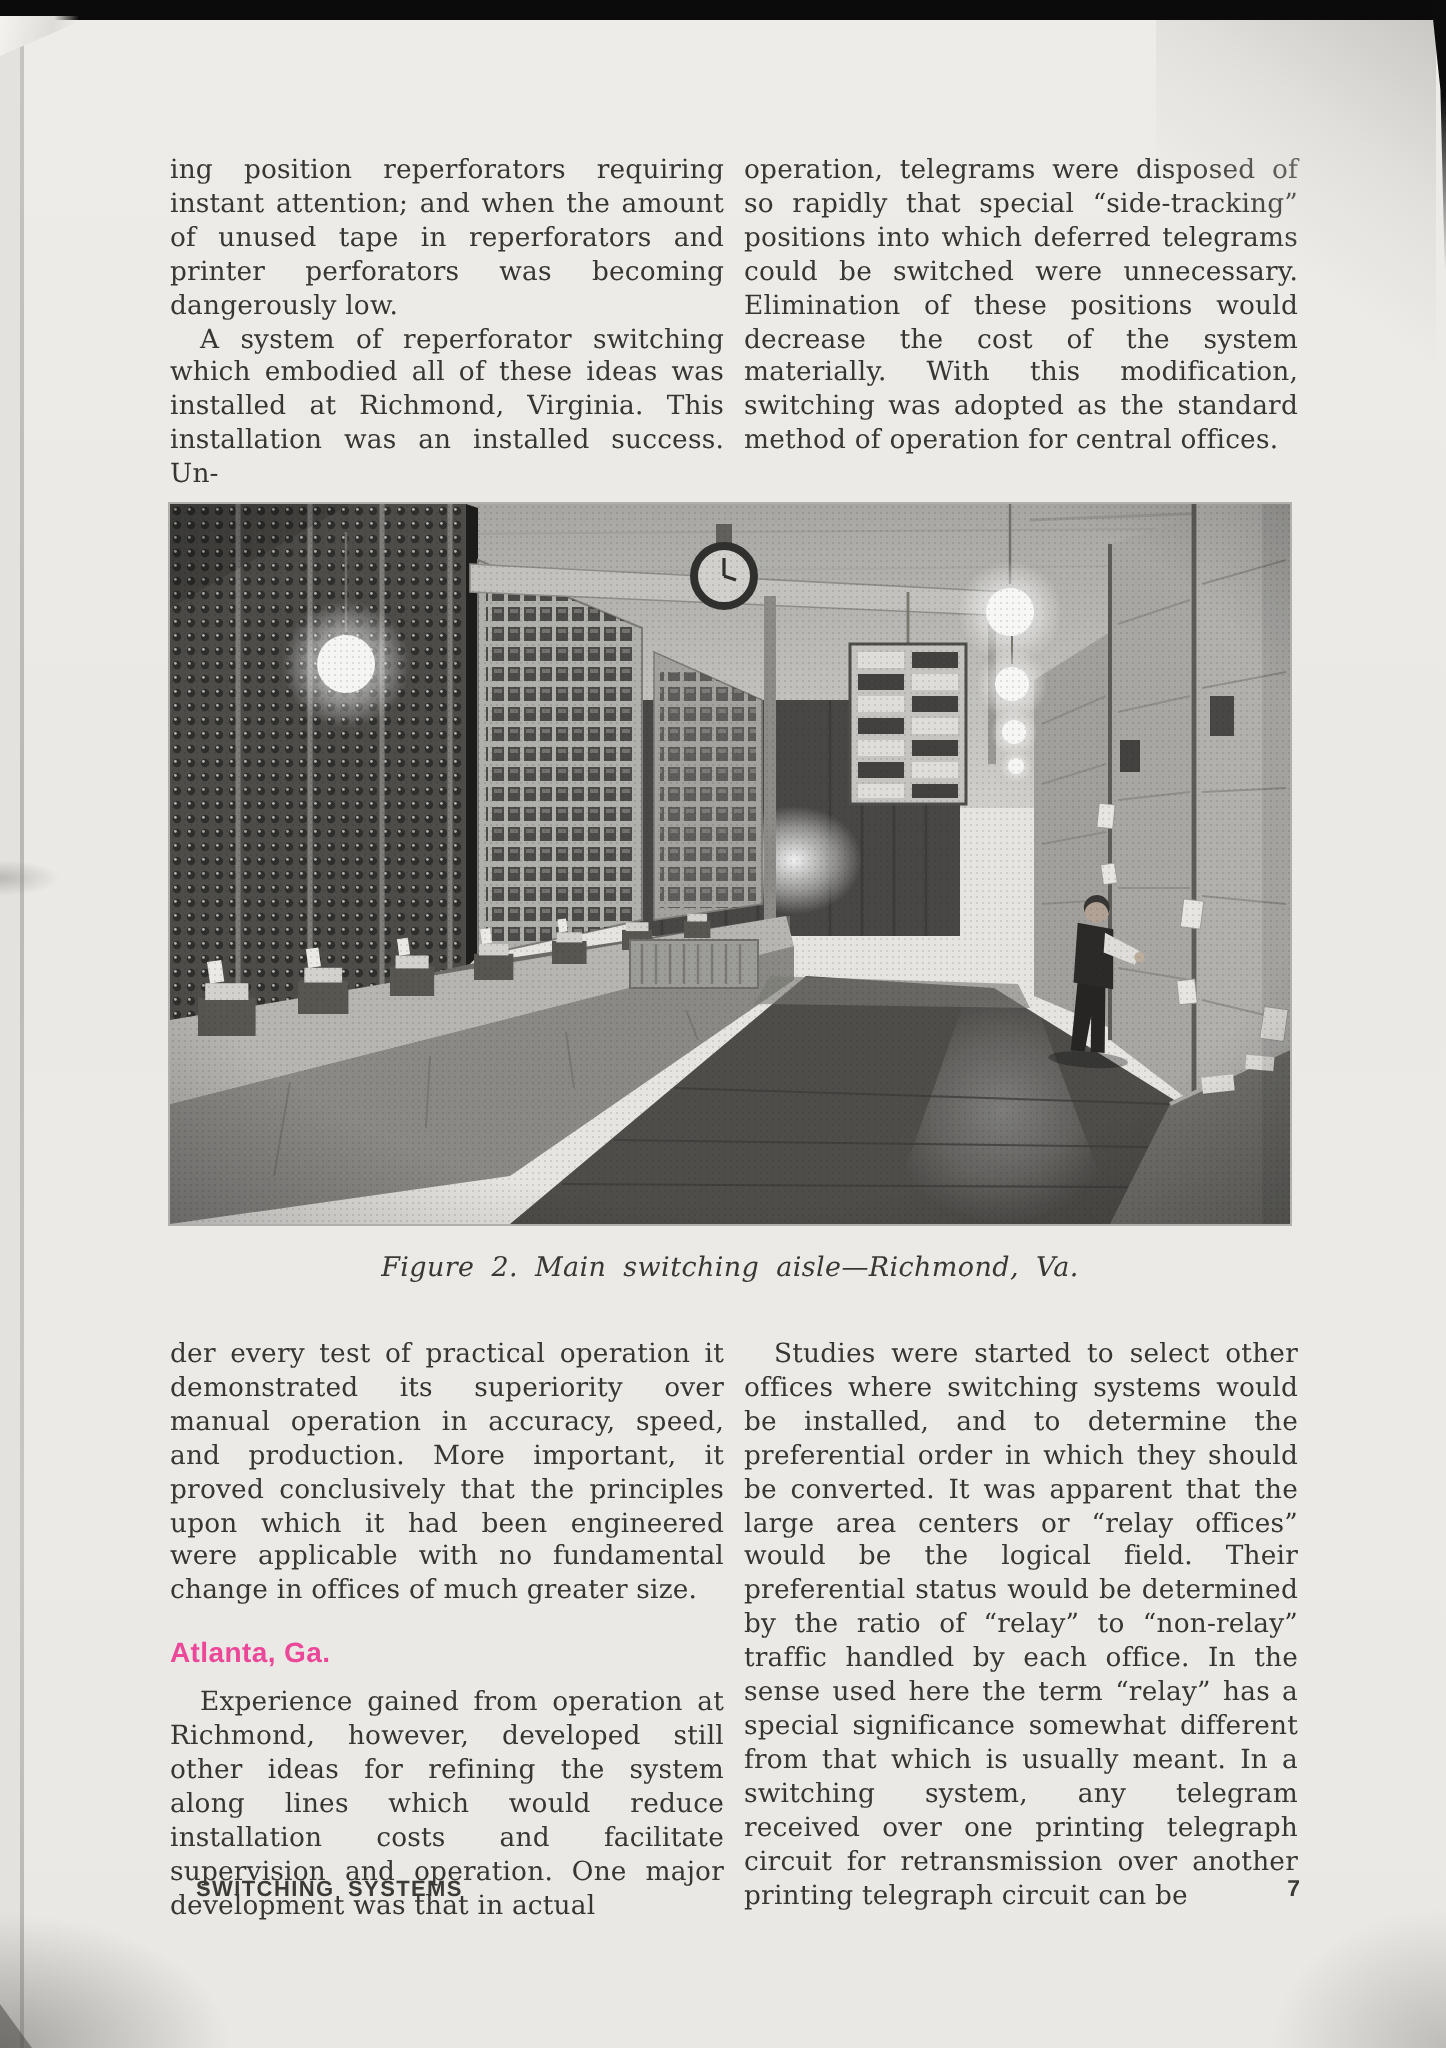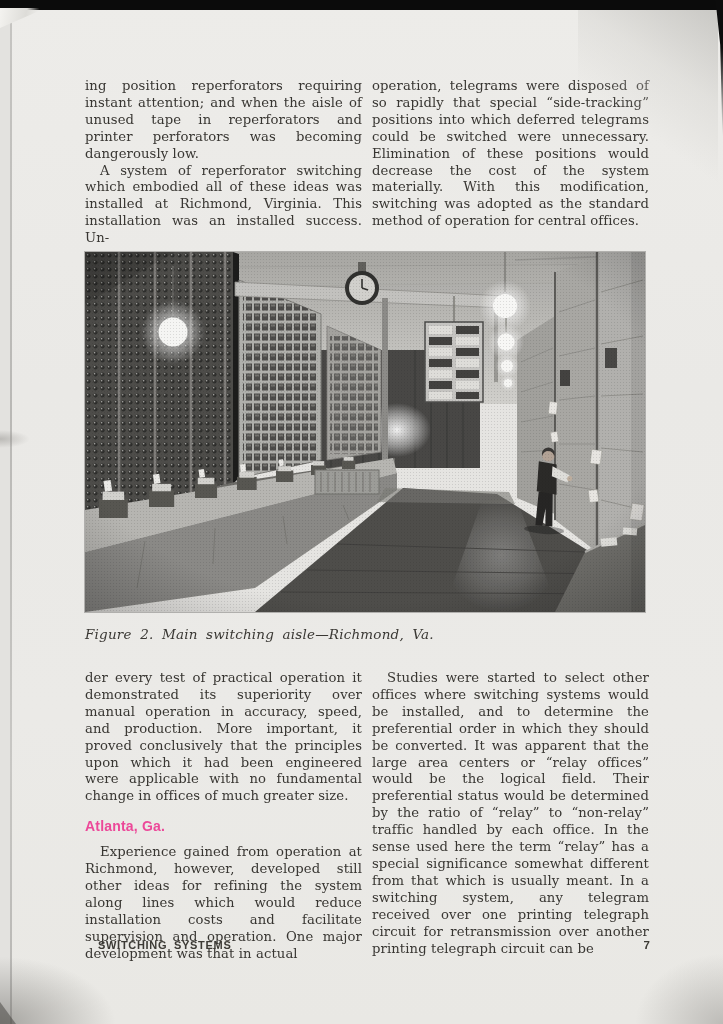--- a/index.html
+++ b/index.html
@@ -33,21 +33,21 @@
   .col{position:absolute;width:277px;text-align:justify;color:#383632;
     font-size:13.2px;line-height:16.9px;letter-spacing:.1px;}
   .col p{margin:0;}
   .col p.indent{text-indent:15px;}
   #col-top-left{left:85px;top:78px;}
   #col-top-right{left:372px;top:78px;}
   #col-bot-left{left:85px;top:670px;}
   #col-bot-right{left:372px;top:670px;}
   .subhead{font-family:"Liberation Sans",sans-serif;font-weight:700;font-size:14px;
     color:#ec4899;margin:13px 0 9px 0;letter-spacing:.2px;}
-  #figure-caption{position:absolute;left:85px;top:626px;width:560px;
+  #figure-caption{position:absolute;left:85px;top:626px;width:560px;text-align:center;
     font-style:italic;font-size:13.5px;color:#3a3834;word-spacing:4px;letter-spacing:.2px;}
   .footer-journal{position:absolute;left:98px;top:939px;font-family:"Liberation Sans",sans-serif;
     font-weight:700;font-size:11px;color:#3c3a35;letter-spacing:.7px;word-spacing:3px;}
   .footer-pagenum{position:absolute;left:372px;top:939px;width:278px;text-align:right;
     font-family:"Liberation Sans",sans-serif;font-weight:700;font-size:11.5px;color:#3c3a35;}
   
   #figure-photo{position:absolute;left:85px;top:252px;width:560px;height:360px;
     box-shadow:0 0 0 1px rgba(70,70,66,.35);}
   #figure-photo svg{display:block;}
 </style>
@@ -61,21 +61,21 @@
   <div class="fold-top-right"></div>
   <div class="left-margin-strip"></div>
   <div class="left-fold-line"></div>
   <div class="curl-top-left"></div>
   <div class="crease-left-mid"></div>
   <div class="shadow-bottom-left"></div>
   <div class="curl-bottom-left"></div>
   <div class="shadow-bottom-right"></div>
 
   <div class="col" id="col-top-left">
-    <p>ing position reperforators requiring instant attention; and when the aisle of unused tape in reperforators and printer perforators was becoming dangerously low.</p>
+    <p>ing position reperforators requiring instant attention; and when the amount of unused tape in reperforators and printer perforators was becoming dangerously low.</p>
     <p class="indent">A system of reperforator switching which embodied all of these ideas was installed at Richmond, Virginia. This installation was an installed success. Un-</p>
   </div>
   <div class="col" id="col-top-right">
     <p>operation, telegrams were disposed of so rapidly that special “side-tracking” positions into which deferred telegrams could be switched were unnecessary. Elimination of these positions would decrease the cost of the system materially. With this modification, switching was adopted as the standard method of operation for central offices.</p>
   </div>
 
   <div id="figure-photo">
     <svg width="560" height="360" viewBox="0 0 560 360" xmlns="http://www.w3.org/2000/svg">
       <defs>
         <linearGradient id="ceil" x1="0" y1="0" x2="0" y2="1">

